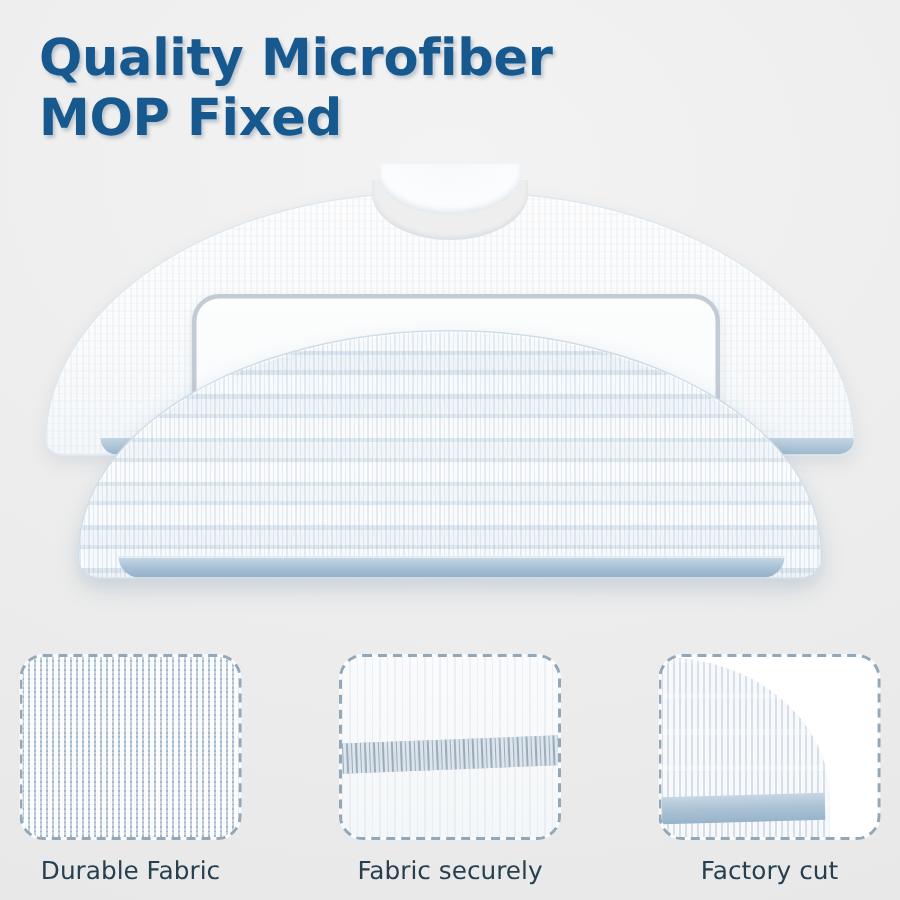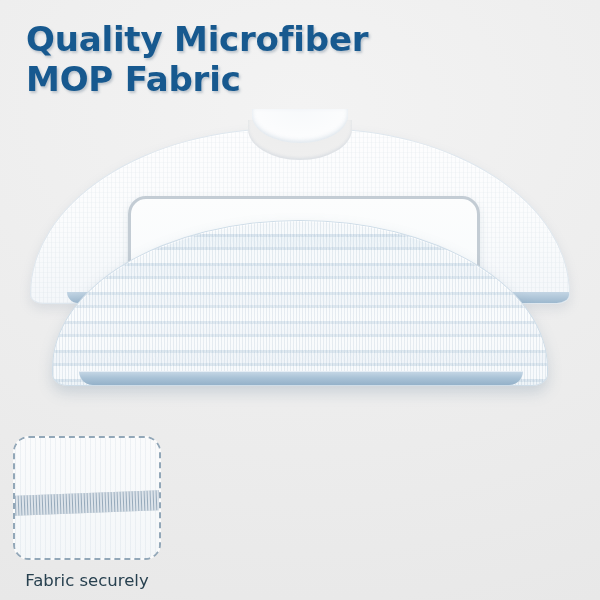--- a/index.html
+++ b/index.html
@@ -289,45 +289,60 @@
     white-space: nowrap;
   }
 </style>
 </head>
 <body>
 
 <div class="poster">
 
   <div class="title-block">
     <div class="title-line">Quality Microfiber</div>
-    <div class="title-line">MOP Fabric</div>
+    <div class="title-line">MOP Fixed</div>
   </div>
 
   <div class="hero">
 
     <div class="pad pad-rear">
       <div class="bind-rear"></div>
     </div>
     <div class="notch-rear"></div>
 
     <div class="pad pad-mid"></div>
 
     <div class="pad pad-front">
       <div class="bind-front"></div>
     </div>
     <div class="notch-front"></div>
 
   </div>
 
   <div class="features">
 
+    <div class="feature">
+      <div class="thumb">
+        <div class="thumb-inner tex-weave"></div>
+      </div>
+      <div class="caption">Durable Fabric</div>
+    </div>
 
     <div class="feature">
       <div class="thumb">
         <div class="thumb-inner tex-band"></div>
       </div>
       <div class="caption">Fabric securely</div>
     </div>
 
+    <div class="feature">
+      <div class="thumb">
+        <div class="thumb-inner tex-corner">
+          <div class="corner-body"></div>
+          <div class="corner-bind"></div>
+        </div>
+      </div>
+      <div class="caption">Factory cut</div>
+    </div>
 
   </div>
 
 </div>
 
 </body></html>

